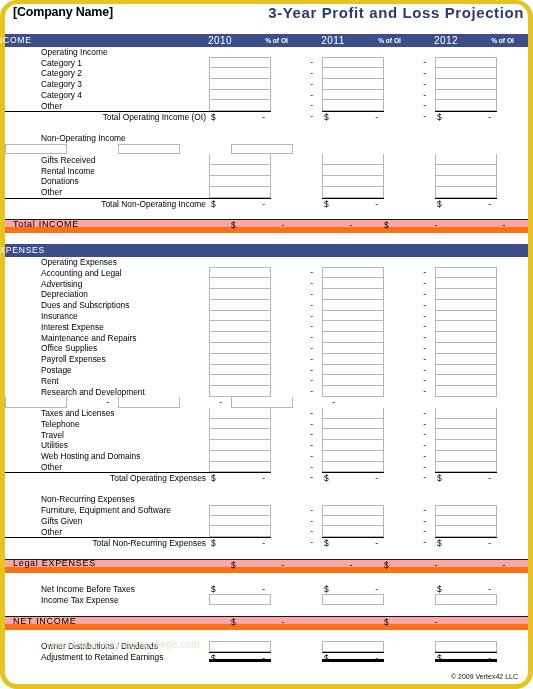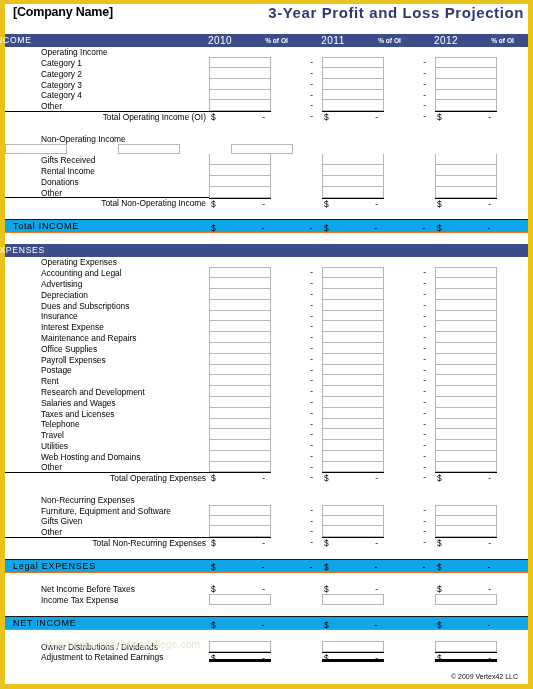--- a/index.html
+++ b/index.html
@@ -8,38 +8,39 @@
     width:533px;height:689px;overflow:hidden;
     -webkit-font-smoothing:none;
   }
   #sheet{
     position:relative;width:533px;height:689px;box-sizing:border-box;
     border-left:5px solid #e8c31d;
     border-right:5px solid #e8c31d;
     border-top:4px solid #e8c31d;
     border-bottom:5px solid #e8c31d;
     background:#ffffff;
+    border-radius:17px;
   }
   
   .titlebar{
     position:relative;height:30px;
     display:flex;align-items:flex-start;justify-content:space-between;
     padding:1px 4px 0 8px;box-sizing:border-box;
   }
   .company{
     font-size:12.5px;font-weight:bold;color:#000;letter-spacing:-0.2px;
     line-height:15px;
   }
   .doc-title{
     font-size:15px;font-weight:bold;color:#2c3a73;
     letter-spacing:0.6px;line-height:16px;white-space:nowrap;
   }
   
   .row{
-    display:flex;align-items:flex-end;height:10.8px;box-sizing:border-box;
+    display:flex;align-items:center;height:10.8px;box-sizing:border-box;
     font-size:8.4px;color:#000;white-space:nowrap;
   }
   .lbl{
     flex:0 0 204px;box-sizing:border-box;
     overflow:hidden;text-overflow:clip;
   }
   .lbl.ind1{padding-left:36px;}
   .lbl.ind2{padding-left:36px;}
   .lbl.tot{ text-align:right;padding-right:3px;}
   .amt{
@@ -78,22 +79,22 @@
     flex:0 0 62px;text-align:center;font-size:10px;letter-spacing:0.5px;
     line-height:12.5px;
   }
   .sechead .pct{
     flex:0 0 51px;text-align:center;font-size:6.6px;font-weight:bold;
     letter-spacing:0px;line-height:12.5px;padding:0;
   }
   
   .totbar{
     display:flex;align-items:center;height:14px;
-    background:#0ea5e9;border-top:1px solid #1a1a1a;border-bottom:1px solid #f97316;
-    box-sizing:border-box;font-size:9px;letter-spacing:0.6px;
+    background:#fca5a5;border-top:1px solid #1a1a1a;border-bottom:6px solid #f97316;
+    box-sizing:border-box;font-size:9px;letter-spacing:0.6px;gap:20px;
   }
   .totbar .lbl{flex:0 0 204px;padding-left:8px;font-size:9px;letter-spacing:0.7px;}
   .totbar .amt{flex:0 0 62px;}
   .totbar .money{height:14px;line-height:14px;}
   .totbar .pct{flex:0 0 51px;line-height:14px;}
   .spacer{height:10.8px;}
   .subhead{font-size:8.4px;}
   .wm{
     position:absolute;left:38px;top:635px;
     font-size:10px;color:#e9e4cf;letter-spacing:0.2px;
@@ -575,21 +576,20 @@
         <div class="amt">
           <div class="box"></div>
         </div>
         <div class="pct">-</div>
         <div class="amt">
           <div class="box"></div>
         </div>
         <div class="pct">-</div>
       </div>
       <div class="row">
-        <div class="lbl ind2">Salaries and Wages</div>
         <div class="amt">
           <div class="box"></div>
         </div>
         <div class="pct">-</div>
         <div class="amt">
           <div class="box"></div>
         </div>
         <div class="pct">-</div>
         <div class="amt">
           <div class="box"></div>

